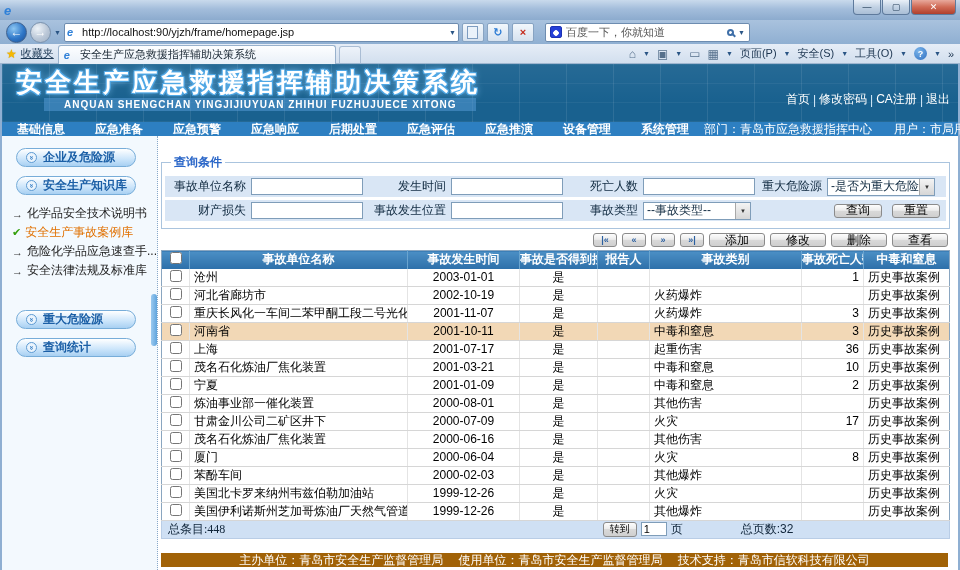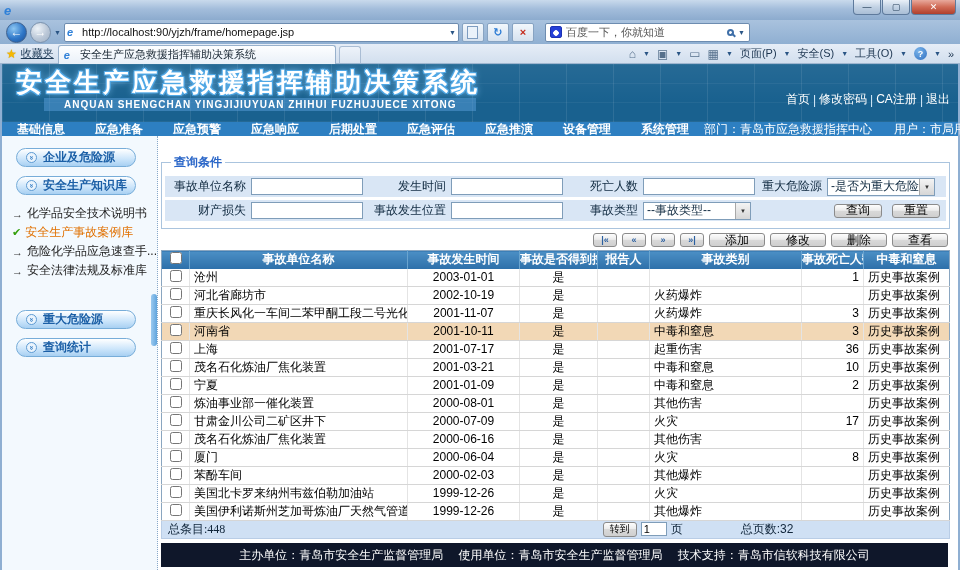--- a/index.html
+++ b/index.html
@@ -109,21 +109,21 @@
   tr.hl td { background:#f2d8b6; }
   input[type=checkbox] { width:12px; height:12px; margin:0; }
 
   .tfoot { height:18px; background:#cfe0f4; border:1px solid #b9cde6; border-top:none; display:flex; align-items:center; font-size:12px; color:#10253a; }
   .tfoot .total { padding-left:6px; flex:0 0 56%;font-family:Liberation Serif, serif; }
   .goto-btn { height:15px; padding:0 6px; font-size:10px; }
   .page-inp { width:26px; height:14px; border:1px solid #7f9db9; font-size:11px; text-align:left; padding:0 2px; margin:0 4px; background:#fff; }
   .total-pages { margin-left:58px; }
 
   .filler { flex:1; }
-  .page-footer { height:24px; background:#0f172a; color:#fff; font-size:12px; display:flex; align-items:center; justify-content:center; margin:0 2px 3px 0; white-space:nowrap; }
+  .page-footer { height:14px; background:#a16207; color:#fff; font-size:12px; display:flex; align-items:center; justify-content:center; margin:0 2px 3px 0; white-space:nowrap; }
 
   
   .statusbar { height:19px; background:linear-gradient(#f4f6f9,#dfe5ee); border-top:1px solid #8e9cb2; display:flex; align-items:center; padding:0 5px; font-size:11px; color:#222; }
   .status-sep { width:1px; height:13px; background:#c3cdd9; margin:0 7px; }
   .doc-ic { width:12px; height:12px; border:1px solid #9fb0c2; background:#fff; }
   .globe { width:12px; height:12px; border-radius:50%; background:radial-gradient(circle at 35% 30%,#bfe1f7,#55a0d8 45%,#2a6aa8); margin-right:5px; }
   .shield { width:11px; height:12px; border-radius:2px 2px 50% 50%; background:linear-gradient(#d5dde6,#9fb0c0); margin-right:3px; }
   .grip { width:12px; height:12px; margin-left:8px; background-image:radial-gradient(#9aa6b4 1px, transparent 1.3px); background-size:4px 4px; background-position:right bottom; }
 </style>
 </head>

